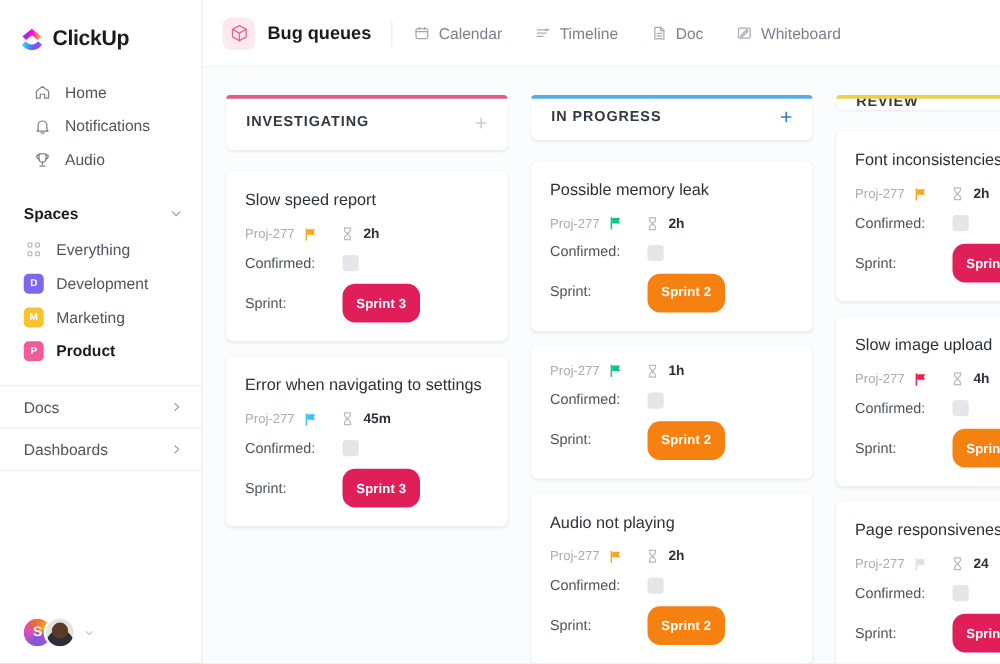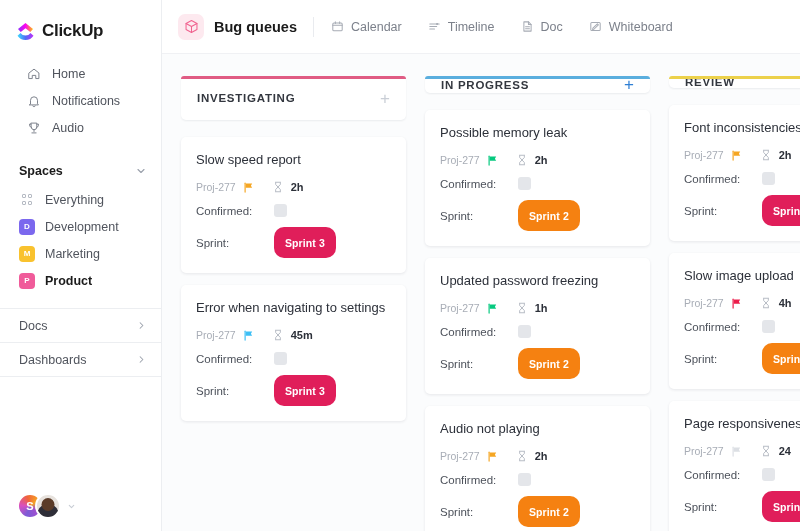--- a/index.html
+++ b/index.html
@@ -419,21 +419,20 @@
               <span class="field-label">Confirmed:</span>
               <span class="checkbox"></span>
             </div>
             <div class="field-row">
               <span class="field-label">Sprint:</span>
               <span class="pill" style="background:#f58111;">Sprint 2</span>
             </div>
           </div>
 
           <div class="card">
-            <div class="card-title">Updated password freezing</div>
             <div class="meta-row">
               <span class="proj">Proj-277</span>
               <span class="flag">
                 <svg viewBox="0 0 12 12" width="11" height="11">
                     <path d="M2.3 1.3 V11" stroke="#06c97f" stroke-width="1.3" stroke-linecap="round"></path>
                     <path d="M3 1.6 H10 L8.6 4 L10 6.4 H3 Z" fill="#06c97f"></path>
                   </svg>
               </span>
               <span class="hourglass">
                 <svg viewBox="0 0 12 14" width="10" height="12" fill="none" stroke="#b7bcc5" stroke-width="1.2" stroke-linejoin="round">

